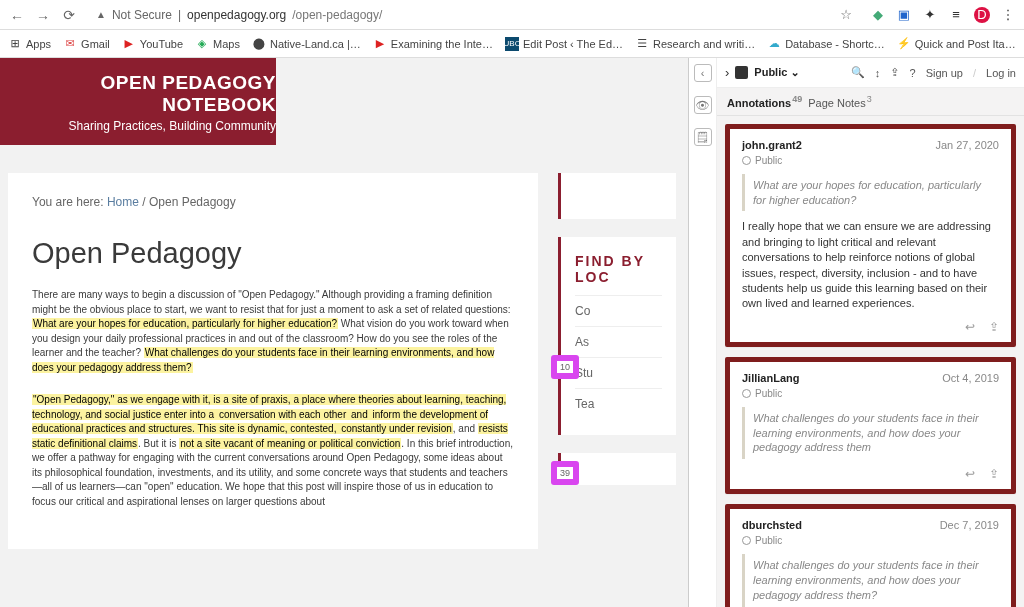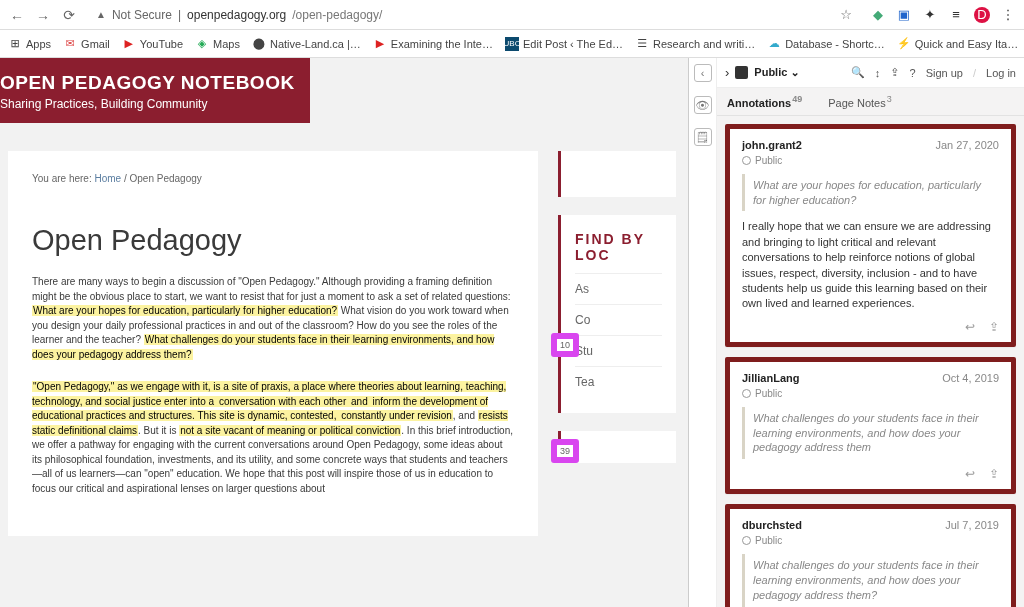--- a/index.html
+++ b/index.html
@@ -17,27 +17,27 @@
 .ext-icons { display: flex; gap: 10px; align-items: center; }
 .ext-icons span { width: 16px; height: 16px; font-size: 13px; display:flex; align-items:center; justify-content:center; }
 .avatar { width: 18px; height: 18px; border-radius: 50%; background: #d14; color: #fff; font-size: 10px; display: flex; align-items: center; justify-content: center; }
 
 .bk-bar { display: flex; align-items: center; height: 28px; padding: 0 8px; background: #fff; border-bottom: 1px solid #ddd; gap: 12px; font-size: 11px; overflow: hidden; }
 .bk-item { display: flex; align-items: center; gap: 4px; color: #444; white-space: nowrap; cursor: pointer; }
 .bk-ico { width: 14px; height: 14px; font-size: 11px; display:flex; align-items:center; justify-content:center; }
 
 .page { display: flex; height: calc(607px - 58px); }
 .left-col { flex: 1; background: #f2f2f2; overflow: hidden; position: relative; }
-.notebook-banner { width: 310px; background: #8b1e2f; color: #fff; padding: 14px 0 12px; text-align: left; margin-left: 0; }
+.notebook-banner { width: 276px; background: #8b1e2f; color: #fff; padding: 14px 0 12px; text-align: right; margin-left: 0; }
 .notebook-banner h1 { font-size: 19px; font-weight: 800; letter-spacing: 0.5px; font-family: "Arial Black", Arial, sans-serif; }
 .notebook-banner p { font-size: 12px; margin-top: 3px; font-weight: 300; }
 
 .content-wrap { display: flex; gap: 20px; margin: 28px 8px 0 8px; }
 .article-card { width: 530px; background: #fff; padding: 22px 24px; }
-.breadcrumb { font-size: 10px; color: #666; margin-bottom: 40px; }
+.breadcrumb { font-size: 12px; color: #666; margin-bottom: 28px; }
 .breadcrumb a { color: #5a7da0; text-decoration: none; }
 .article-card h2 { font-size: 29px; font-weight: 300; color: #3a3a3a; margin-bottom: 18px; font-family: Arial, sans-serif; }
 .article-card p { font-size: 10px; line-height: 1.45; color: #3a3a3a; margin-bottom: 18px; font-weight: 300; }
 mark { background: #fcf3a0; padding: 0 1px; }
 
 .side-cards { flex: 1; display: flex; flex-direction: column; gap: 18px; margin-right: 4px; }
 .side-card { background: #fff; padding: 16px 14px; border-left: 3px solid #8b1e2f; position:relative; }
 .side-card .ftitle { font-size: 14px; color: #8b1e2f; letter-spacing: 2px; font-weight: 600; }
 .side-card .row { font-size: 12px; color: #666; padding: 8px 0; border-top: 1px solid #eee; }
 .side-card .row:first-of-type { border-top: none; }
@@ -49,21 +49,21 @@
 .hypo-tools span { width: 18px; height: 18px; border: 1px solid #bbb; border-radius: 3px; font-size: 11px; display: flex; align-items: center; justify-content: center; color: #777; cursor: pointer; }
 .hypo-main { flex: 1; display: flex; flex-direction: column; }
 .hypo-top { display: flex; align-items: center; height: 30px; padding: 0 8px; border-bottom: 1px solid #eee; gap: 6px; font-size: 11px; }
 .hypo-top .arrow { font-size: 13px; cursor: pointer; }
 .hypo-globe { width: 13px; height: 13px; background:#333; border-radius:2px; }
 .hypo-top .scope { font-weight: 600; color: #222; }
 .hypo-top .right { margin-left: auto; display: flex; gap: 10px; align-items: center; }
 .hypo-top .right span { cursor: pointer; color: #555; }
 .signup { color: #999; }
 .login { color: #d22; }
-.hypo-tabs { display: flex; padding: 6px 10px; gap: 26px; font-size: 11px; background: #f4f3f3; border-bottom: 1px solid #e2e2e2; }
+.hypo-tabs { display: flex; padding: 6px 10px; gap: 6px; font-size: 11px; background: #f4f3f3; border-bottom: 1px solid #e2e2e2; }
 .hypo-tabs .tab { color: #555; cursor: pointer; }
 .hypo-tabs .tab.active { font-weight: 700; color: #222; }
 .hypo-tabs sup { font-size: 9px; color: #888; margin-left: 1px; }
 .anno-list { flex: 1; overflow-y: auto; padding: 8px 8px; background: #f4f3f3; }
 .anno-card { background: #fff; border: 5px solid #7f1d1d; border-radius: 2px; padding: 10px 12px 8px; margin-bottom: 10px; box-shadow: 0 1px 1px rgba(0,0,0,0.04); }
 .anno-head { display: flex; justify-content: space-between; font-size: 11px; margin-bottom: 4px; }
 .anno-head .user { font-weight: 700; color: #222; }
 .anno-head .date { color: #888; }
 .anno-scope { font-size: 10px; color: #888; margin-bottom: 8px; display:flex; align-items:center; gap:4px; }
 .anno-scope .g { width:9px; height:9px; border:1px solid #999; border-radius:50%; }
@@ -129,21 +129,21 @@
   <div class="bk-item">
       <span class="bk-ico">☰</span>
       <span>Research and writi…</span>
     </div>
   <div class="bk-item">
       <span class="bk-ico" style="color:#3ac">☁</span>
       <span>Database - Shortc…</span>
     </div>
   <div class="bk-item">
       <span class="bk-ico" style="color:#fa0">⚡</span>
-      <span>Quick and Easy Ita…</span>
+      <span>Quick and Post Ita…</span>
     </div>
 
 </div>
 
 <div class="page">
 
   <div class="left-col">
     <div class="notebook-banner">
       <h1>OPEN PEDAGOGY NOTEBOOK</h1>
       <p>Sharing Practices, Building Community</p>
@@ -162,22 +162,22 @@
           <mark>"Open Pedagogy," as we engage with it, is a site of praxis, a place where theories about learning, teaching, technology, and social justice enter into a </mark><mark>conversation with each other</mark><mark> and </mark><mark>inform the development of educational practices and structures. This site is dynamic, contested, </mark><mark>constantly under revision</mark><span>, and </span><mark>resists static definitional claims</mark><span>. But it is </span><mark>not a site vacant of meaning or political conviction</mark><span>. In this brief introduction, we offer a pathway for engaging with the current conversations around Open Pedagogy, some ideas about its philosophical foundation, investments, and its utility, and some concrete ways that students and teachers—all of us learners—can "open" education. We hope that this post will inspire those of us in education to focus our critical and aspirational lenses on larger questions about</span>
         </p>
       </div>
 
       <div class="side-cards">
         <div class="side-card" style="height:46px"></div>
         <div class="side-card">
           <span class="badge-count" style="top:118px">10</span>
           <div class="ftitle">FIND BY LOC</div>
           <div style="height:10px"></div>
+          <div class="row">Co</div>
           <div class="row">As</div>
-          <div class="row">Co</div>
           <div class="row">Stu</div>
           <div class="row">Tea</div>
         </div>
         <div class="side-card" style="height:30px">
           <span class="badge-count" style="top:8px">39</span>
         </div>
       </div>
     </div>
   </div>
 
@@ -237,21 +237,21 @@
           <div class="anno-quote">What challenges do your students face in their learning environments, and how does your pedagogy address them</div>
           <div class="anno-actions">
               <span>↩</span>
               <span>⇪</span>
             </div>
         </div>
 
         <div class="anno-card">
           <div class="anno-head">
               <span class="user">dburchsted</span>
-              <span class="date">Jul 7, 2019</span>
+              <span class="date">Dec 7, 2019</span>
             </div>
           <div class="anno-scope">
               <span class="g"></span>
               <span>Public</span>
             </div>
           <div class="anno-quote">What challenges do your students face in their learning environments, and how does your pedagogy address them?</div>
 
         </div>
       </div>
     </div>

